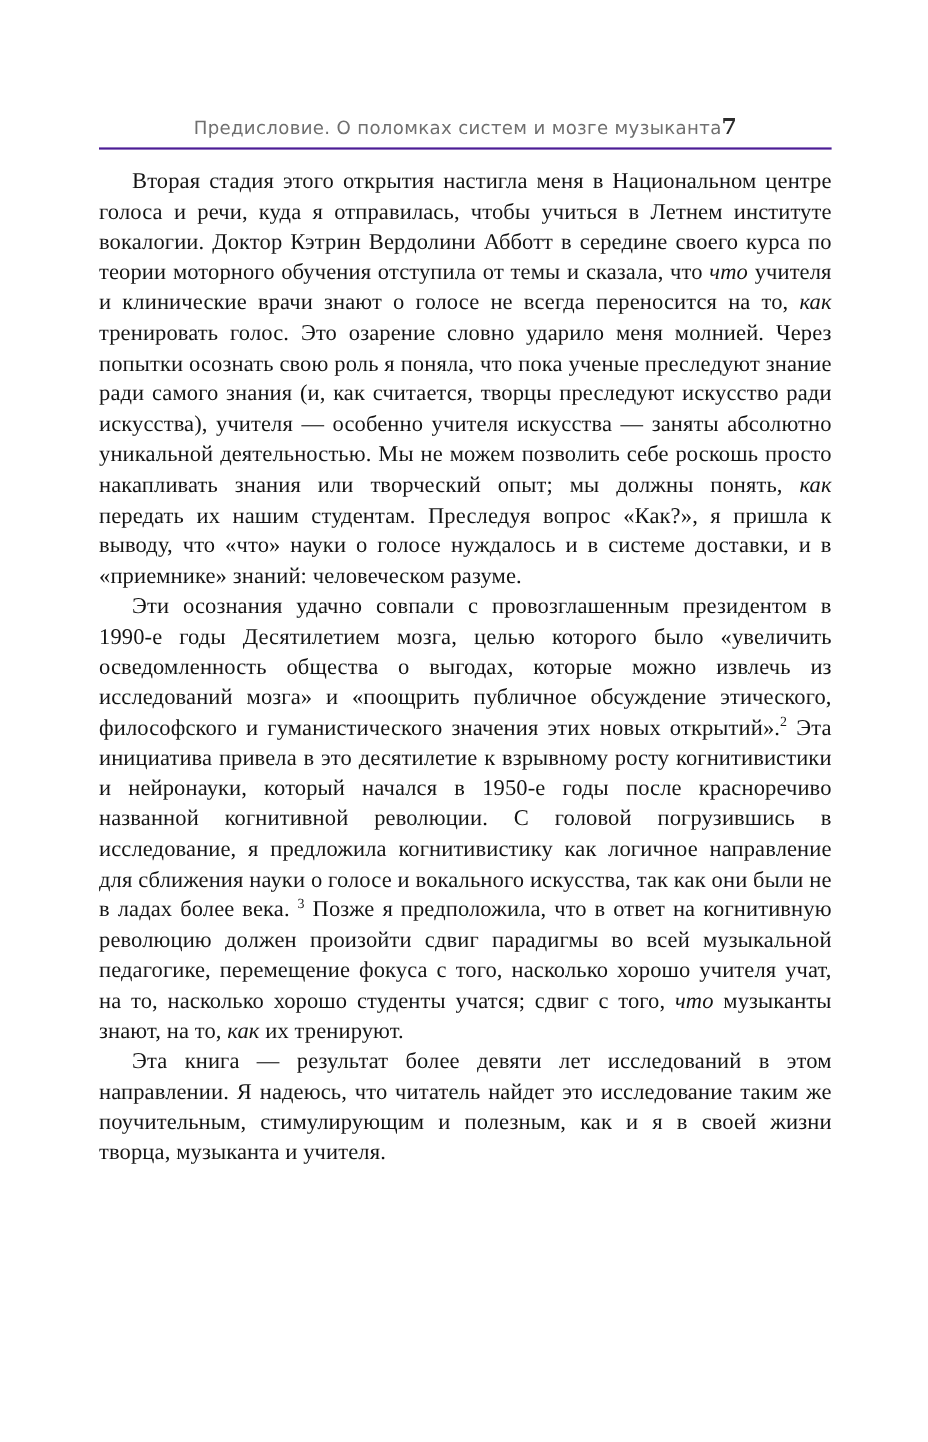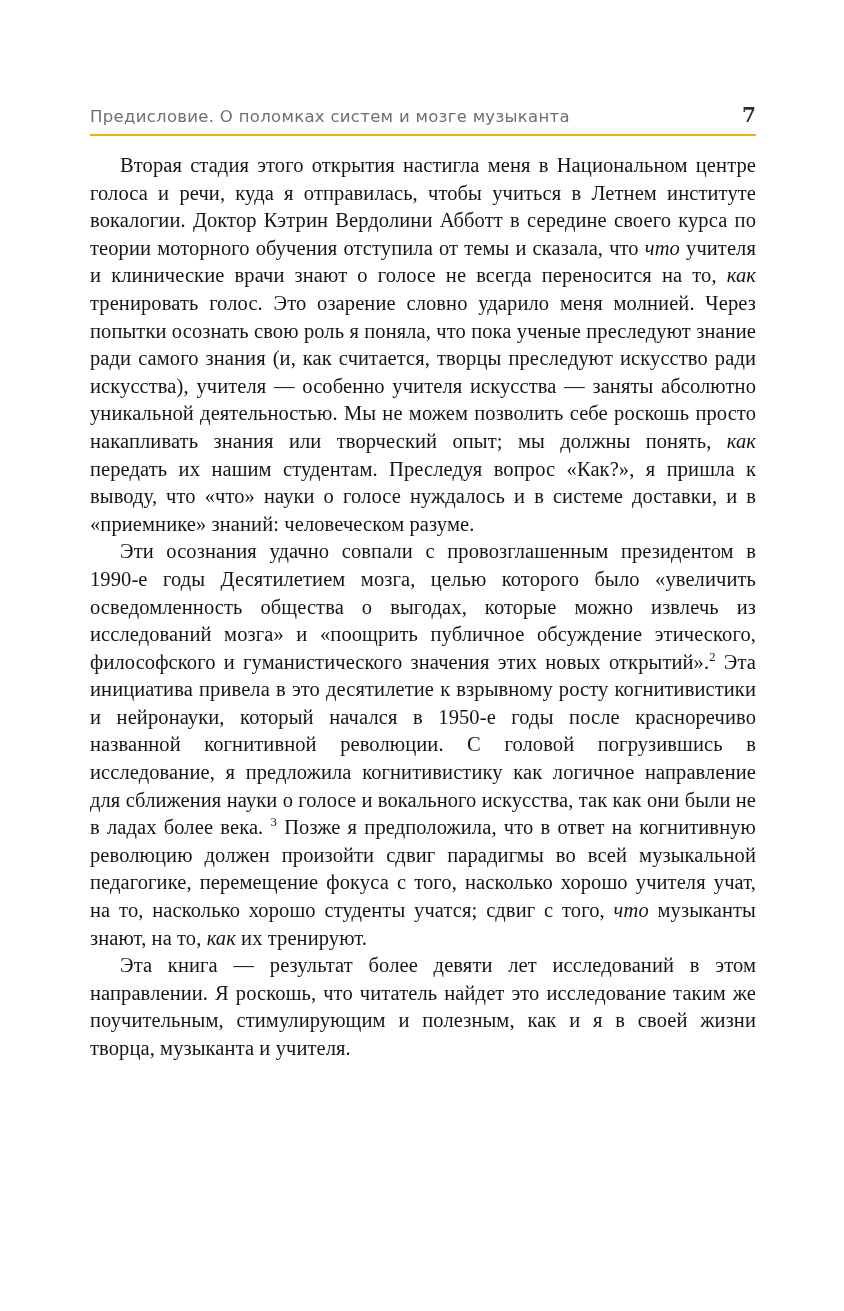--- a/index.html
+++ b/index.html
@@ -11,23 +11,23 @@
       width: 844px;
       height: 1311px;
       background: #ffffff;
       box-sizing: border-box;
       padding: 103px 88px 0 90px;
       position: relative;
       overflow: hidden;
     }
     .page-header {
       display: flex;
-      justify-content: space-between;
+      justify-content: center;
       align-items: baseline;
-      border-bottom: 2px solid #eab308;
+      border-bottom: 2px solid #4c1d95;
       padding-bottom: 7px;
     }
     .header-title {
       font-family: "DejaVu Sans", "Liberation Sans", sans-serif;
       font-size: 16.5px;
       color: #6f6f6f;
       letter-spacing: 0.3px;
       white-space: nowrap;
     }
     .page-number {
@@ -62,15 +62,15 @@
 <body>
 
 <div class="page">
   <header class="page-header">
     <span class="header-title">Предисловие. О поломках систем и мозге музыканта</span>
     <span class="page-number">7</span>
   </header>
   <main class="page-body">
       <p><span>Вторая стадия этого открытия настигла меня в Национальном центре голоса и речи, куда я отправилась, чтобы учиться в Летнем институте вокалогии. Доктор Кэтрин Вердолини Абботт в середине своего курса по теории моторного обучения отступила от темы и сказала, что </span><span class="seg-italic">что</span><span> учителя и клинические врачи знают о голосе не всегда переносится на то, </span><span class="seg-italic">как</span><span> тренировать голос. Это озарение словно ударило меня молнией. Через попытки осознать свою роль я поняла, что пока ученые преследуют знание ради самого знания (и, как считается, творцы преследуют искусство ради искусства), учителя — особенно учителя искусства — заняты абсолютно уникальной деятельностью. Мы не можем позволить себе роскошь просто накапливать знания или творческий опыт; мы должны понять, </span><span class="seg-italic">как</span><span> передать их нашим студентам. Преследуя вопрос «Как?», я пришла к выводу, что «что» науки о голосе нуждалось и в системе доставки, и в «приемнике» знаний: человеческом разуме.</span></p>
       <p><span>Эти осознания удачно совпали с провозглашенным президентом в 1990-е годы Десятилетием мозга, целью которого было «увеличить осведомленность общества о выгодах, которые можно извлечь из исследований мозга» и «поощрить публичное обсуждение этического, философского и гуманистического значения этих новых открытий».</span><sup>2</sup><span> Эта инициатива привела в это десятилетие к взрывному росту когнитивистики и нейронауки, который начался в 1950-е годы после красноречиво названной когнитивной революции. С головой погрузившись в исследование, я предложила когнитивистику как логичное направление для сближения науки о голосе и вокального искусства, так как они были не в ладах более века. </span><sup>3</sup><span> Позже я предположила, что в ответ на когнитивную революцию должен произойти сдвиг парадигмы во всей музыкальной педагогике, перемещение фокуса с того, насколько хорошо учителя учат, на то, насколько хорошо студенты учатся; сдвиг с того, </span><span class="seg-italic">что</span><span> музыканты знают, на то, </span><span class="seg-italic">как</span><span> их тренируют.</span></p>
-      <p><span>Эта книга — результат более девяти лет исследований в этом направлении. Я роскошь, что читатель найдет это исследование таким же поучительным, стимулирующим и полезным, как и я в своей жизни творца, музыканта и учителя.</span></p>
+      <p><span>Эта книга — результат более девяти лет исследований в этом направлении. Я надеюсь, что читатель найдет это исследование таким же поучительным, стимулирующим и полезным, как и я в своей жизни творца, музыканта и учителя.</span></p>
     </main>
 </div>
 
 </body></html>

